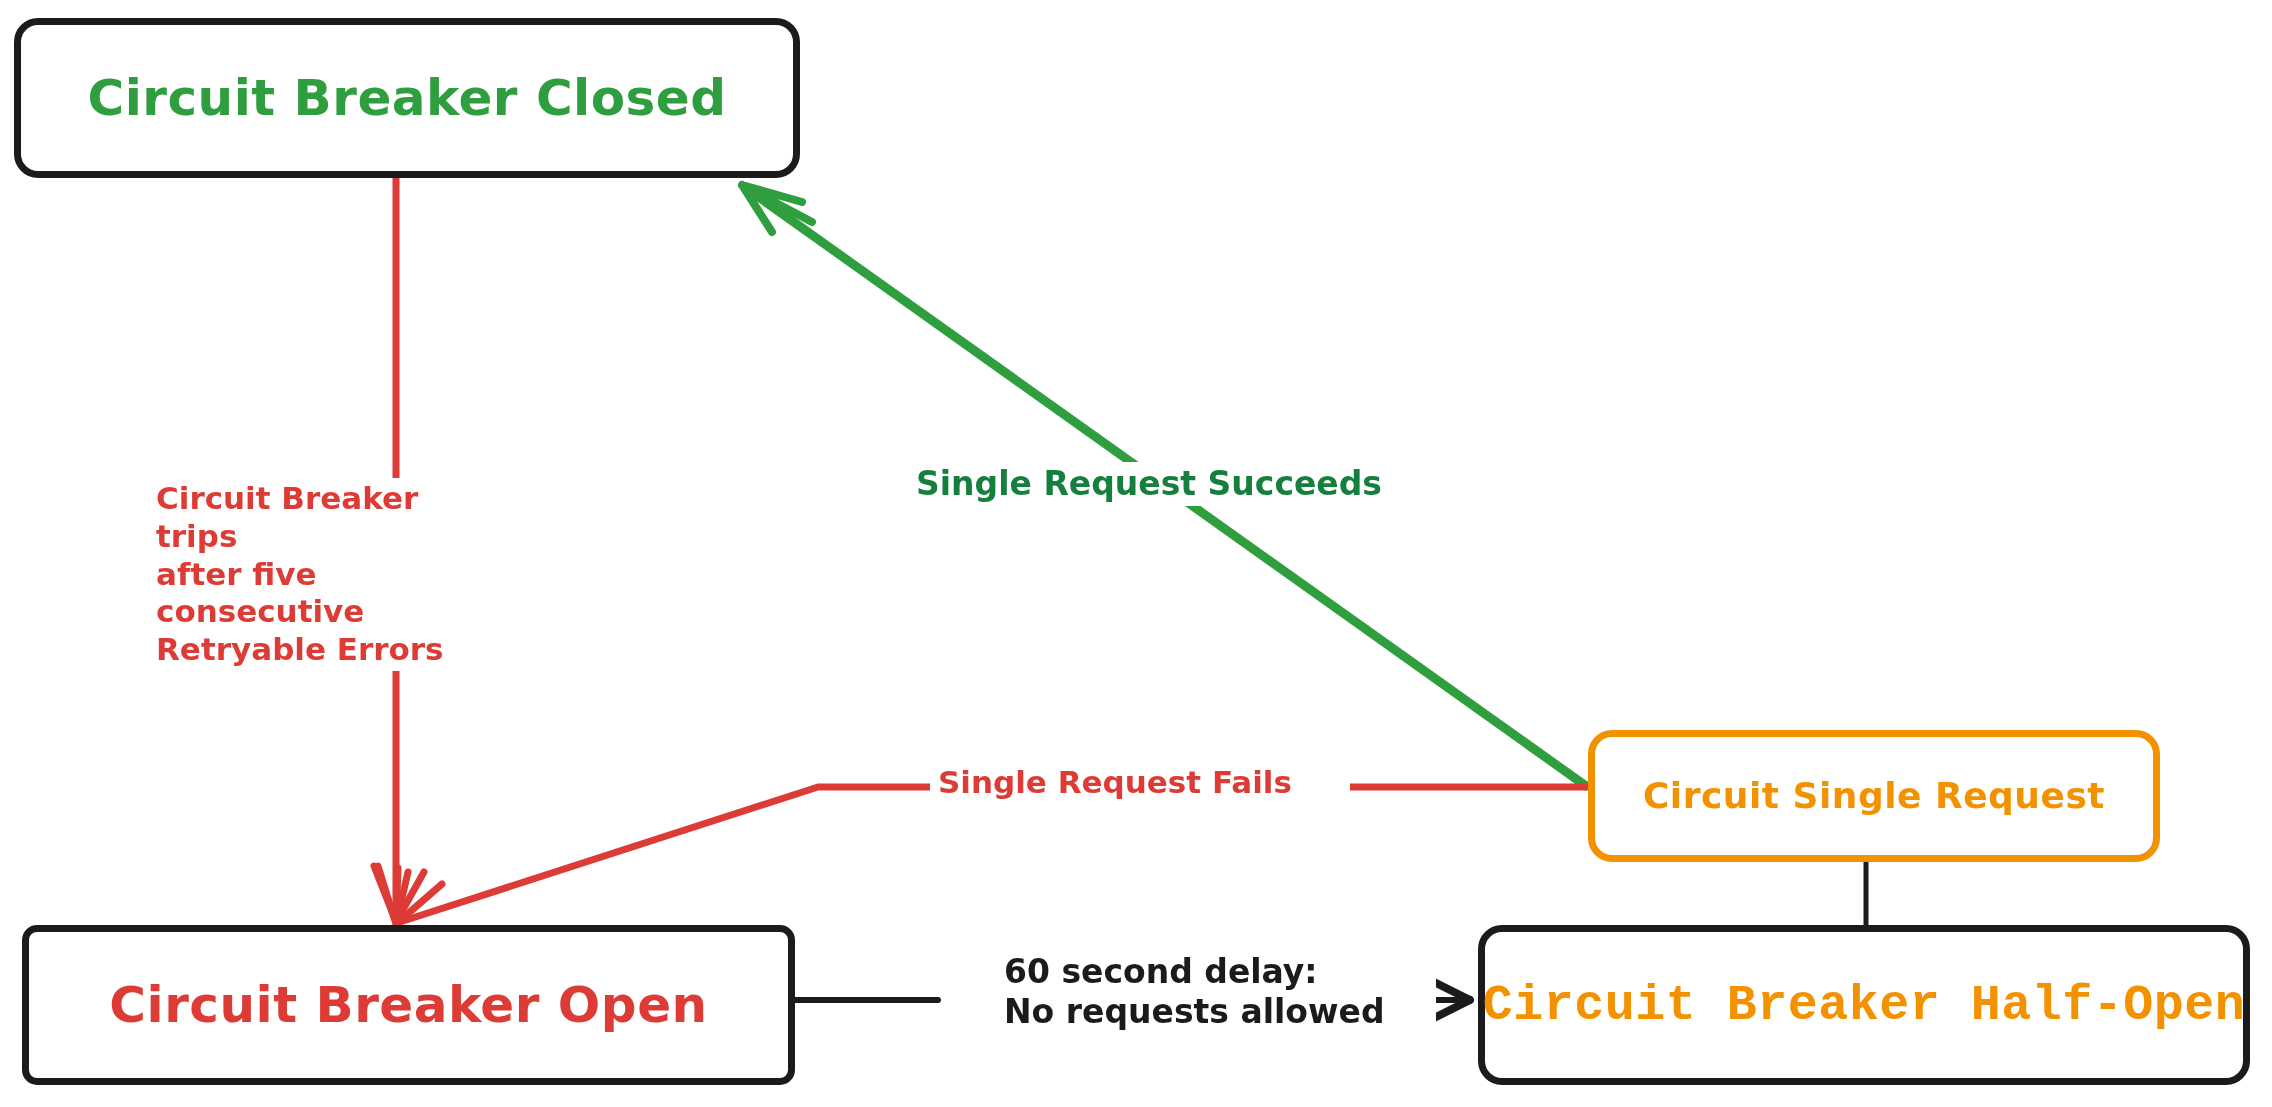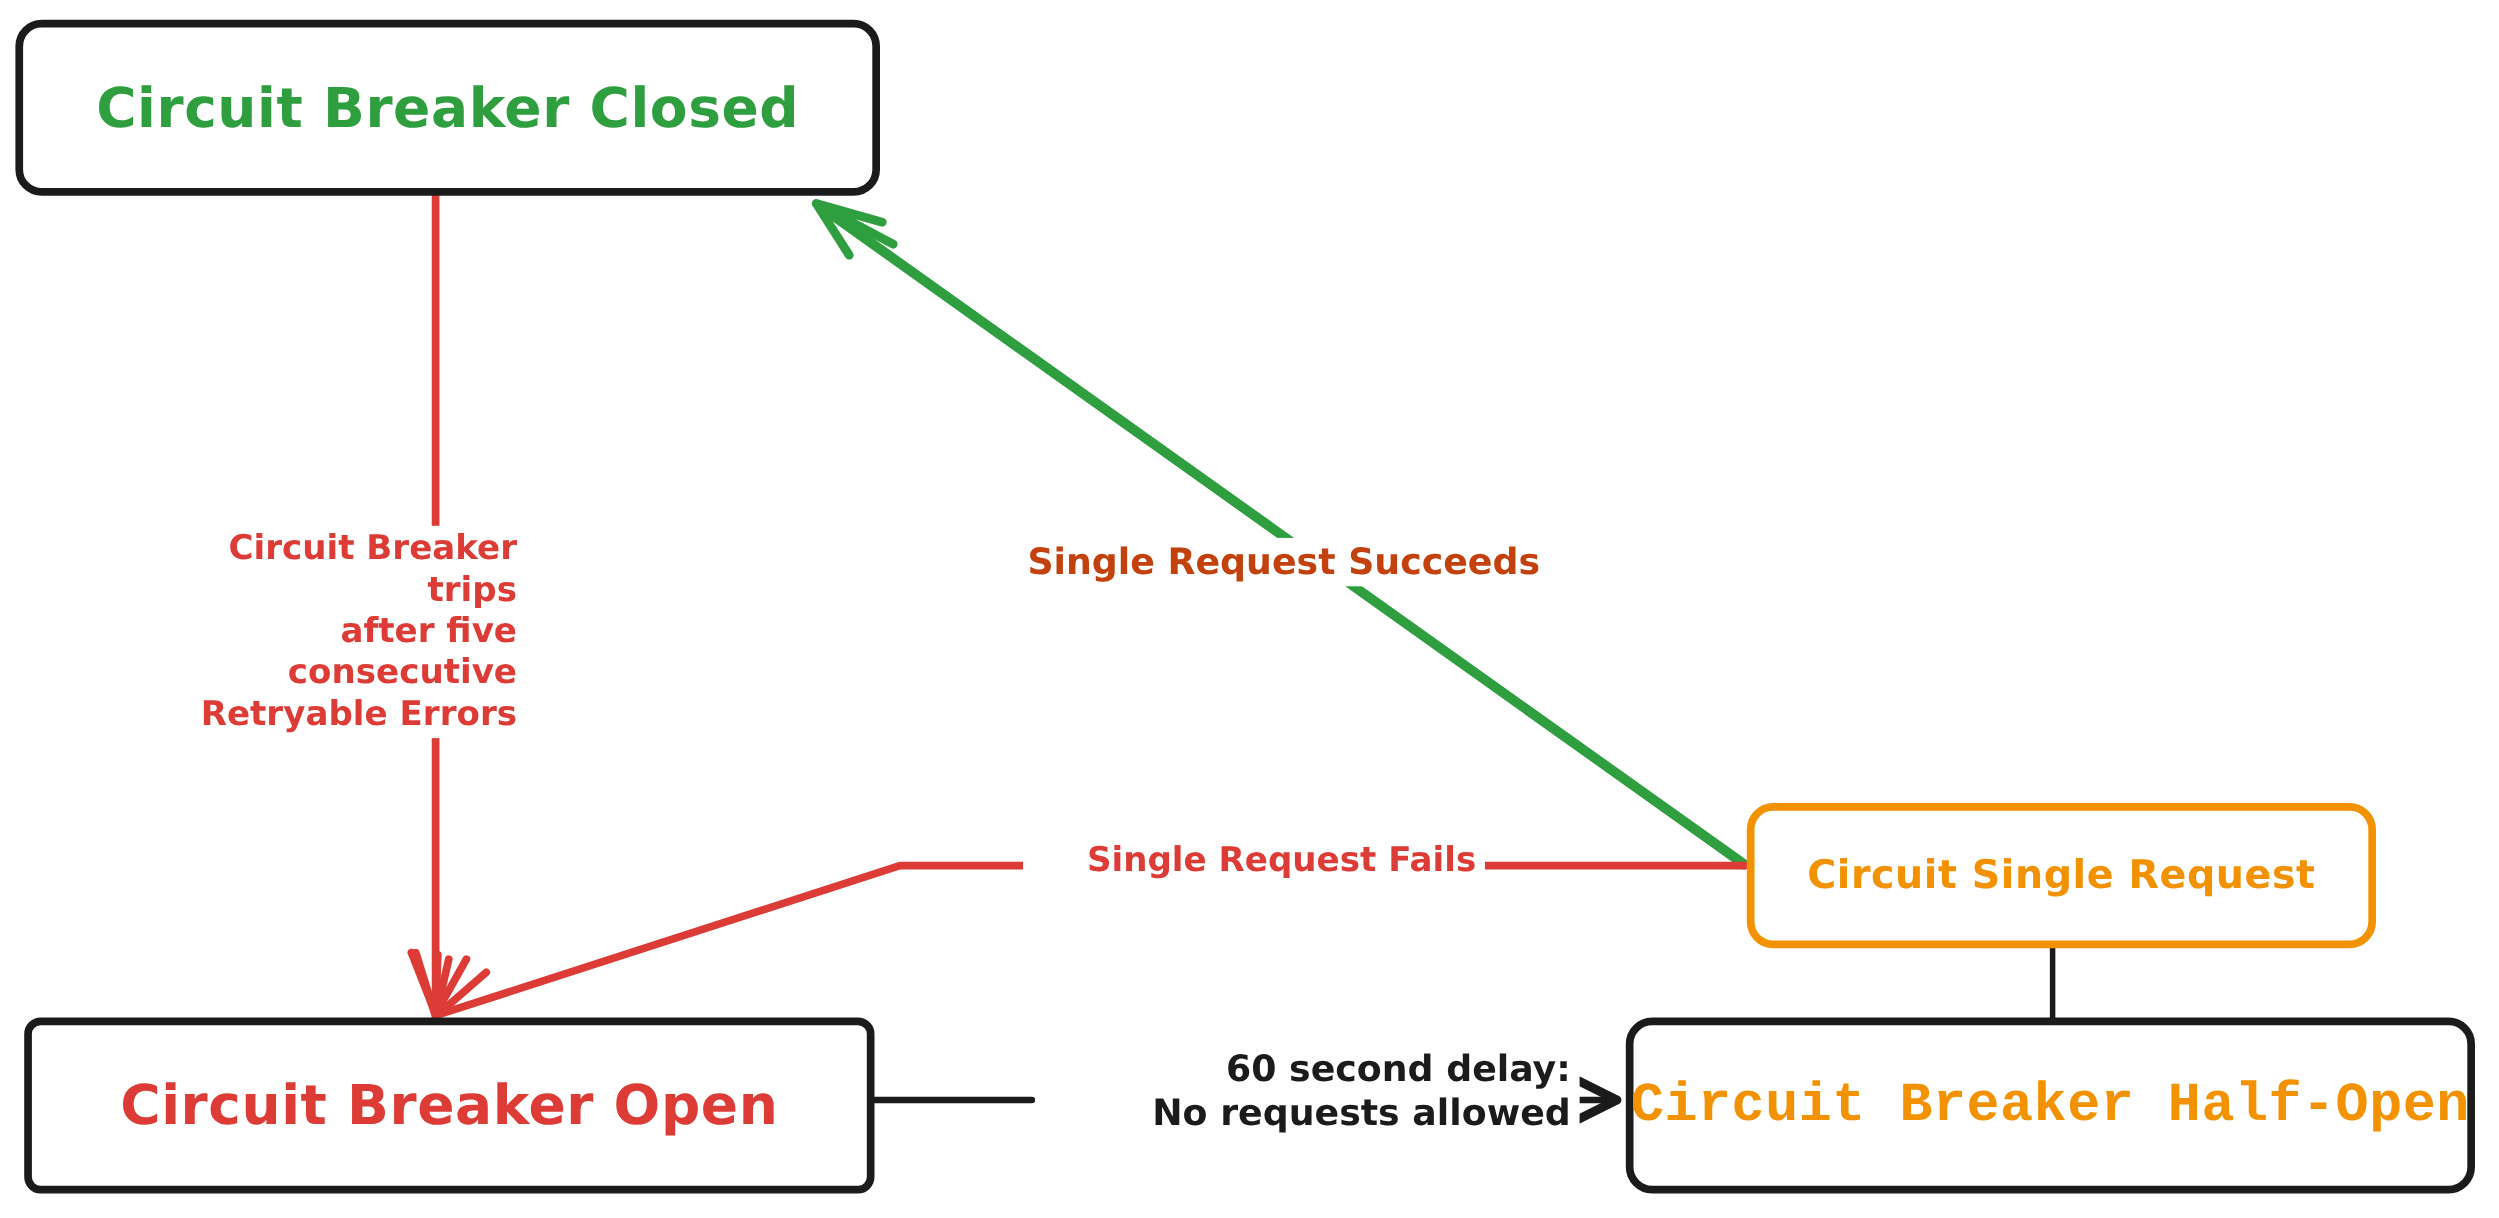--- a/index.html
+++ b/index.html
@@ -59,29 +59,29 @@
 
   #node-closed   .node-label { font-size: 50px; }
   #node-open     .node-label { font-size: 50px; }
   #node-allows   .node-label { font-size: 36px; }
   #node-halfopen .node-label { font-size: 50px; font-family: Liberation Mono, monospace; }
 
   .edge-label {
     position: absolute;
     font-family: "DejaVu Sans", sans-serif;
     font-weight: 600;
-    text-align: right;
+    text-align: left;
     line-height: 1.22;
     white-space: pre-line;
     background: #ffffff;
     padding: 2px 8px;
     box-sizing: border-box;
   }
   .edge-label-red   { color: #dd3b36; font-size: 31px; }
-  .edge-label-green { color: #c2410c; font-size: 33px; margin-top: 27px; }
+  .edge-label-green { color: #15803d; font-size: 33px; }
   .edge-label-black { color: #1b1b1b; font-size: 33px; }
 
   #lbl-trips     { left: 148px;  top: 478px; width: 330px; }
   #lbl-succeeds  { left: 908px;  top: 462px; width: 500px; }
   #lbl-fails     { left: 930px;  top: 762px; width: 420px; }
   #lbl-delay     { left: 996px;  top: 950px; width: 440px; }
 </style>
 </head>
 <body>
 

